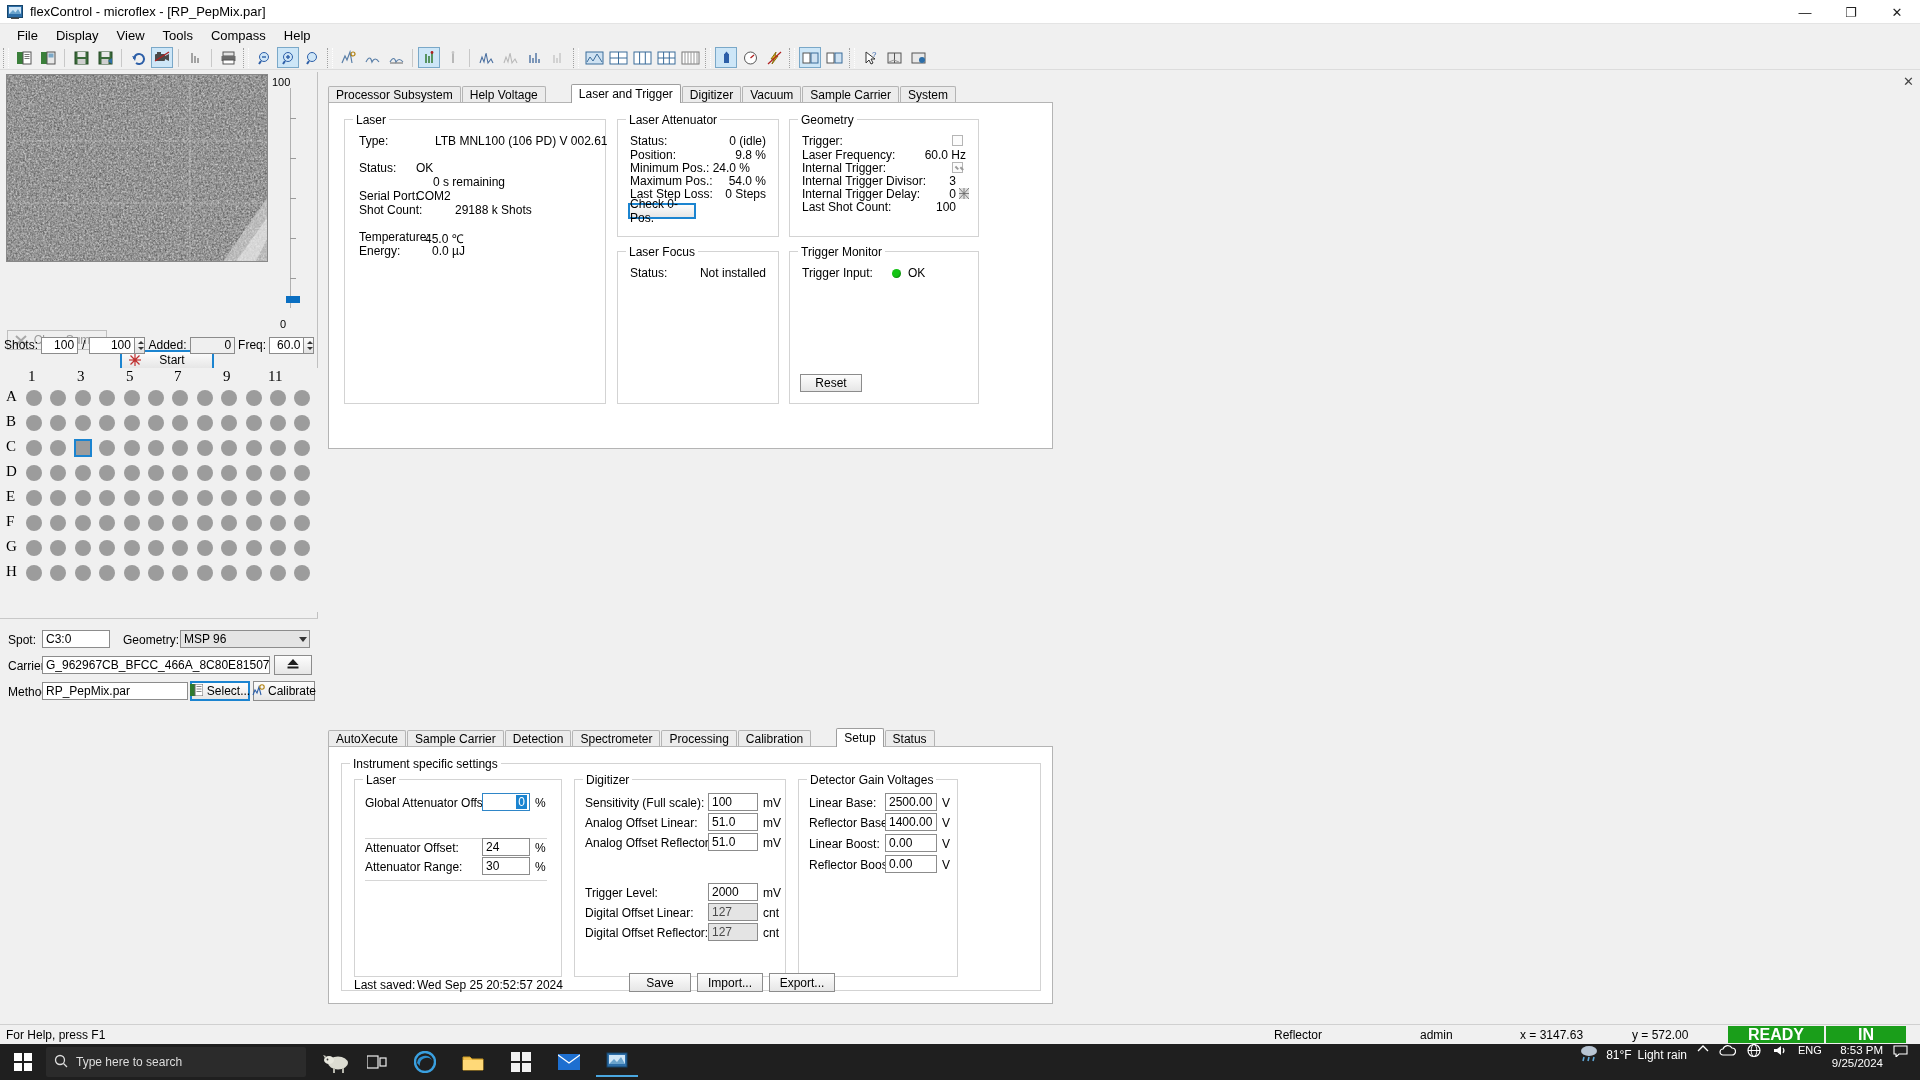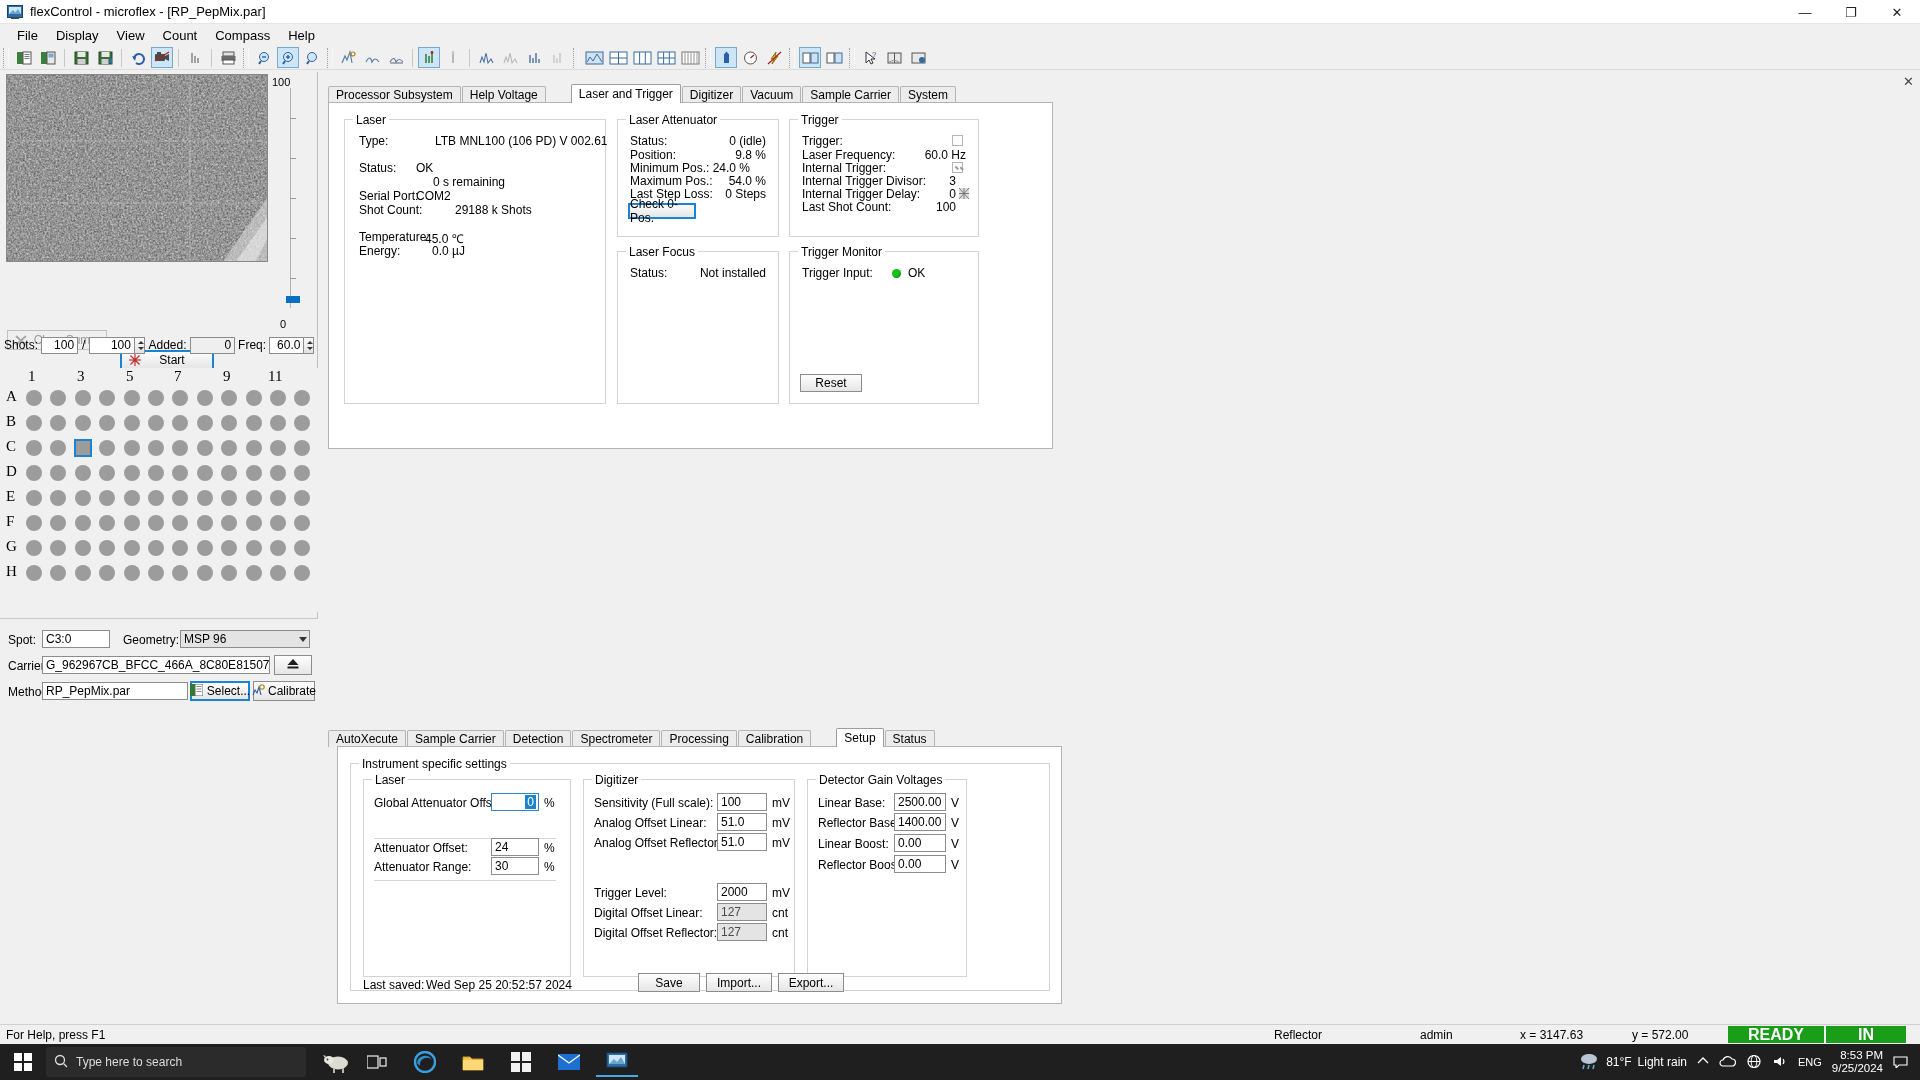--- a/index.html
+++ b/index.html
@@ -124,21 +124,21 @@
   .sbpanel { position:absolute; top:1px; height:17px; display:flex; align-items:center;
              justify-content:center; font-size:16px; font-weight:bold; color:#ffffff; }
 
   
   .taskbar { position:absolute; left:0; top:1044px; width:1920px; height:36px; background:#1f1f1f; }
   .tbi { position:absolute; top:3px; width:42px; height:30px; display:flex;
          align-items:center; justify-content:center; }
   .searchbox { position:absolute; left:46px; top:3px; width:260px; height:30px;
                background:#2b2b2b; border-radius:2px; display:flex; align-items:center;
                color:#ddd; font-size:12px; padding-left:8px; gap:8px;}
-  .tray { position:absolute; right:6px; top:0; height:36px; display:flex; align-items:center;
+  .tray { position:absolute; right:6px; top:0; height:36px; display:flex; align-items:flex-start;
           color:#fff; font-size:11px; gap:10px; padding-right:6px;}
   .clock { text-align:right; line-height:13px; font-size:11.5px; }
   .wx { display:flex; align-items:center; gap:6px; color:#fff; font-size:12px; }
 </style>
 </head>
 <body>
 
 <div class="app">
 
   <div class="titlebar">
@@ -155,21 +155,21 @@
       <div class="tb-btn">—</div>
       <div class="tb-btn">❐</div>
       <div class="tb-btn close">✕</div>
     </div>
   </div>
 
   <div class="menubar">
     <div class="mi">File</div>
     <div class="mi">Display</div>
     <div class="mi">View</div>
-    <div class="mi">Count</div>
+    <div class="mi">Tools</div>
     <div class="mi">Compass</div>
     <div class="mi">Help</div>
   </div>
 
   <div class="toolbar">
     <div class="tgrip"></div>
 
     <div class="tbtn">
       <svg width="17" height="16">
           <rect x="1" y="2" width="6" height="12" fill="#3a7f3a"></rect>
@@ -738,21 +738,21 @@
         <div class="btn focus" style="left:10px; top:83px; width:68px; height:16px;">Check 0-Pos.</div>
       </div>
 
       <div class="group" style="left:288px; top:148px; width:162px; height:153px;">
         <div class="gt">Laser Focus</div>
         <div class="kv" style="left:12px; top:14px;">Status:</div>
         <div class="kvr" style="right:12px; top:14px;">Not installed</div>
       </div>
 
       <div class="group" style="left:460px; top:16px; width:190px; height:118px;">
-        <div class="gt">Trigger</div>
+        <div class="gt">Geometry</div>
         <div class="kv" style="left:12px; top:14px;">Trigger:</div>
         <div class="chk" style="right:15px; top:15px;"></div>
         <div class="kv" style="left:12px; top:28px;">Laser Frequency:</div>
         <div class="kvr" style="right:12px; top:28px;">60.0 Hz</div>
         <div class="kv" style="left:12px; top:41px;">Internal Trigger:</div>
         <div class="chk ck" style="right:15px; top:42px;"></div>
         <div class="kv" style="left:12px; top:54px;">Internal Trigger Divisor:</div>
         <div class="kvr" style="right:22px; top:54px;">3</div>
         <div class="kv" style="left:12px; top:67px;">Internal Trigger Delay:</div>
         <div class="kvr" style="right:22px; top:67px;">0</div>
@@ -781,21 +781,21 @@
       <div class="tab">AutoXecute</div>
       <div class="tab">Sample Carrier</div>
       <div class="tab">Detection</div>
       <div class="tab">Spectrometer</div>
       <div class="tab">Processing</div>
       <div class="tab">Calibration</div>
       <div class="tab active">Setup</div>
       <div class="tab">Status</div>
     </div>
 
-    <div class="panel" style="left:19px; top:30px; width:725px; height:258px;">
+    <div class="panel" style="left:10px; top:30px; width:725px; height:258px;">
 
       <div class="group" style="left:12px; top:16px; width:700px; height:228px;">
         <div class="gt">Instrument specific settings</div>
 
         <div class="group" style="left:12px; top:15px; width:208px; height:198px;">
           <div class="gt">Laser</div>
           <div class="kv" style="left:10px; top:16px;">Global Attenuator Offset:</div>
           <div style="position:absolute; left:127px; top:13px; width:48px; height:18px; border:1px solid #2f86c8; background:#fff;">
             <span style="position:absolute; right:2px; top:1px; font-size:12px; background:#1b84d0; color:#fff; padding:0 2px;">0</span>
           </div>

